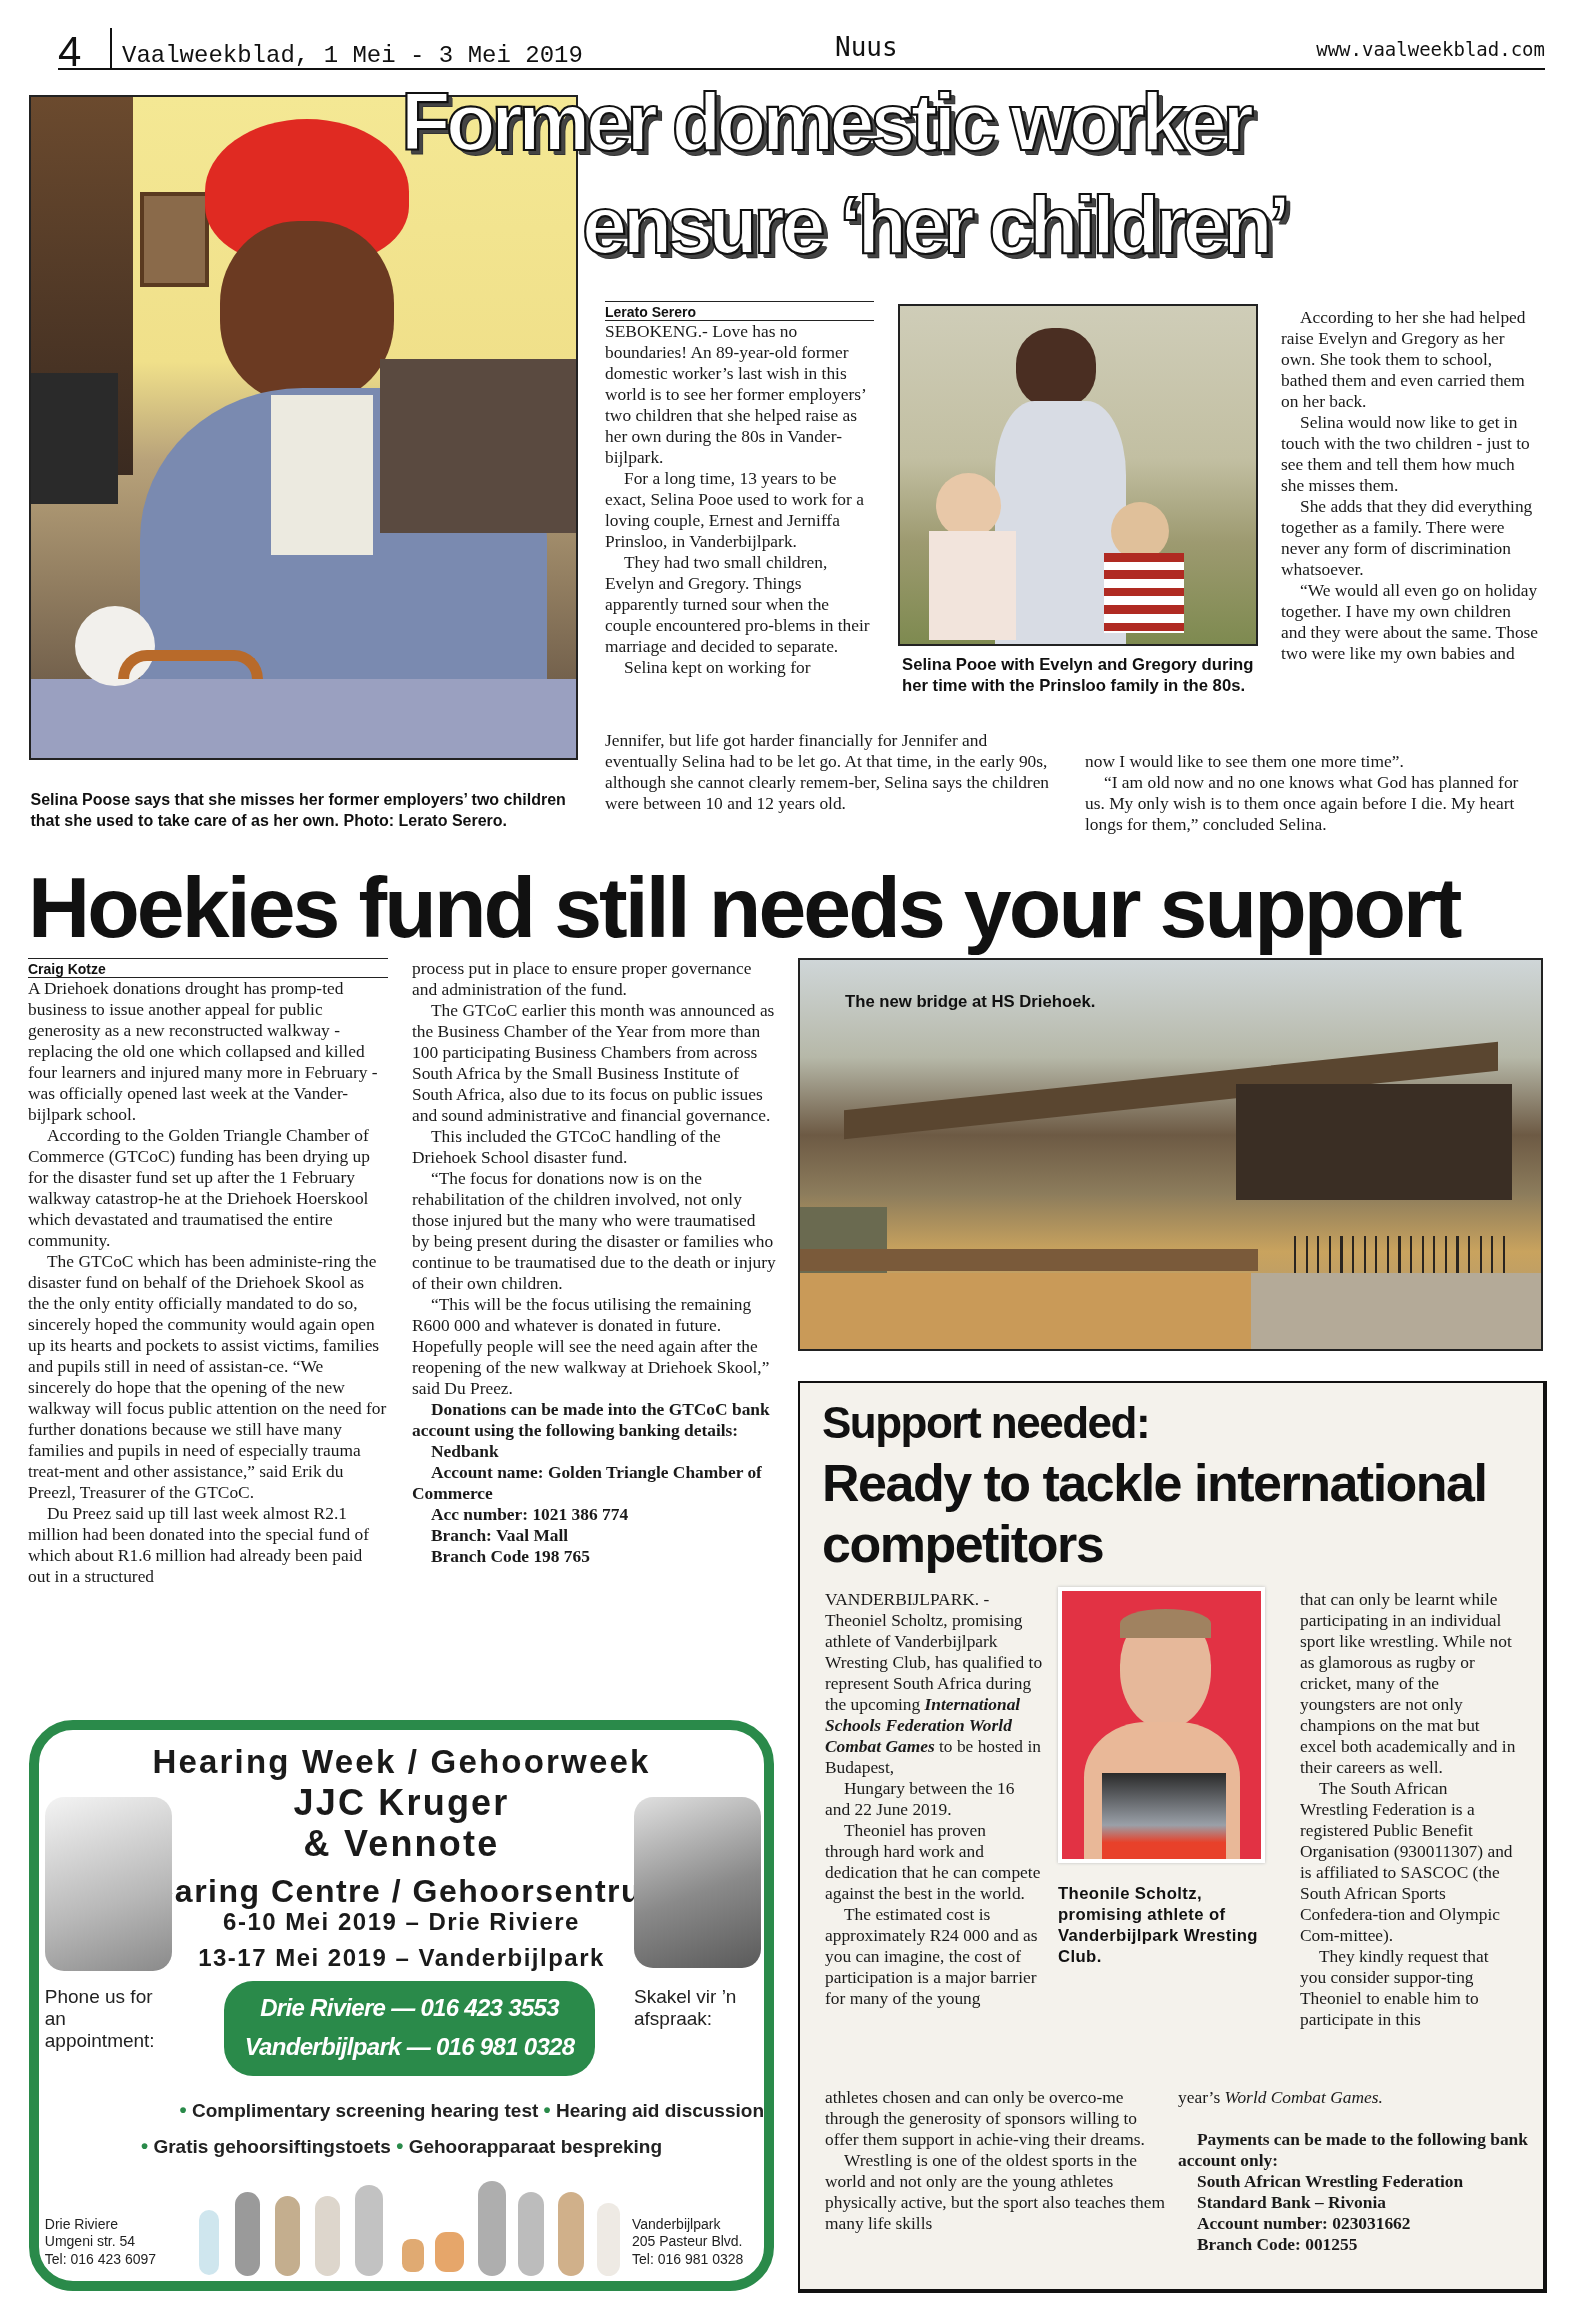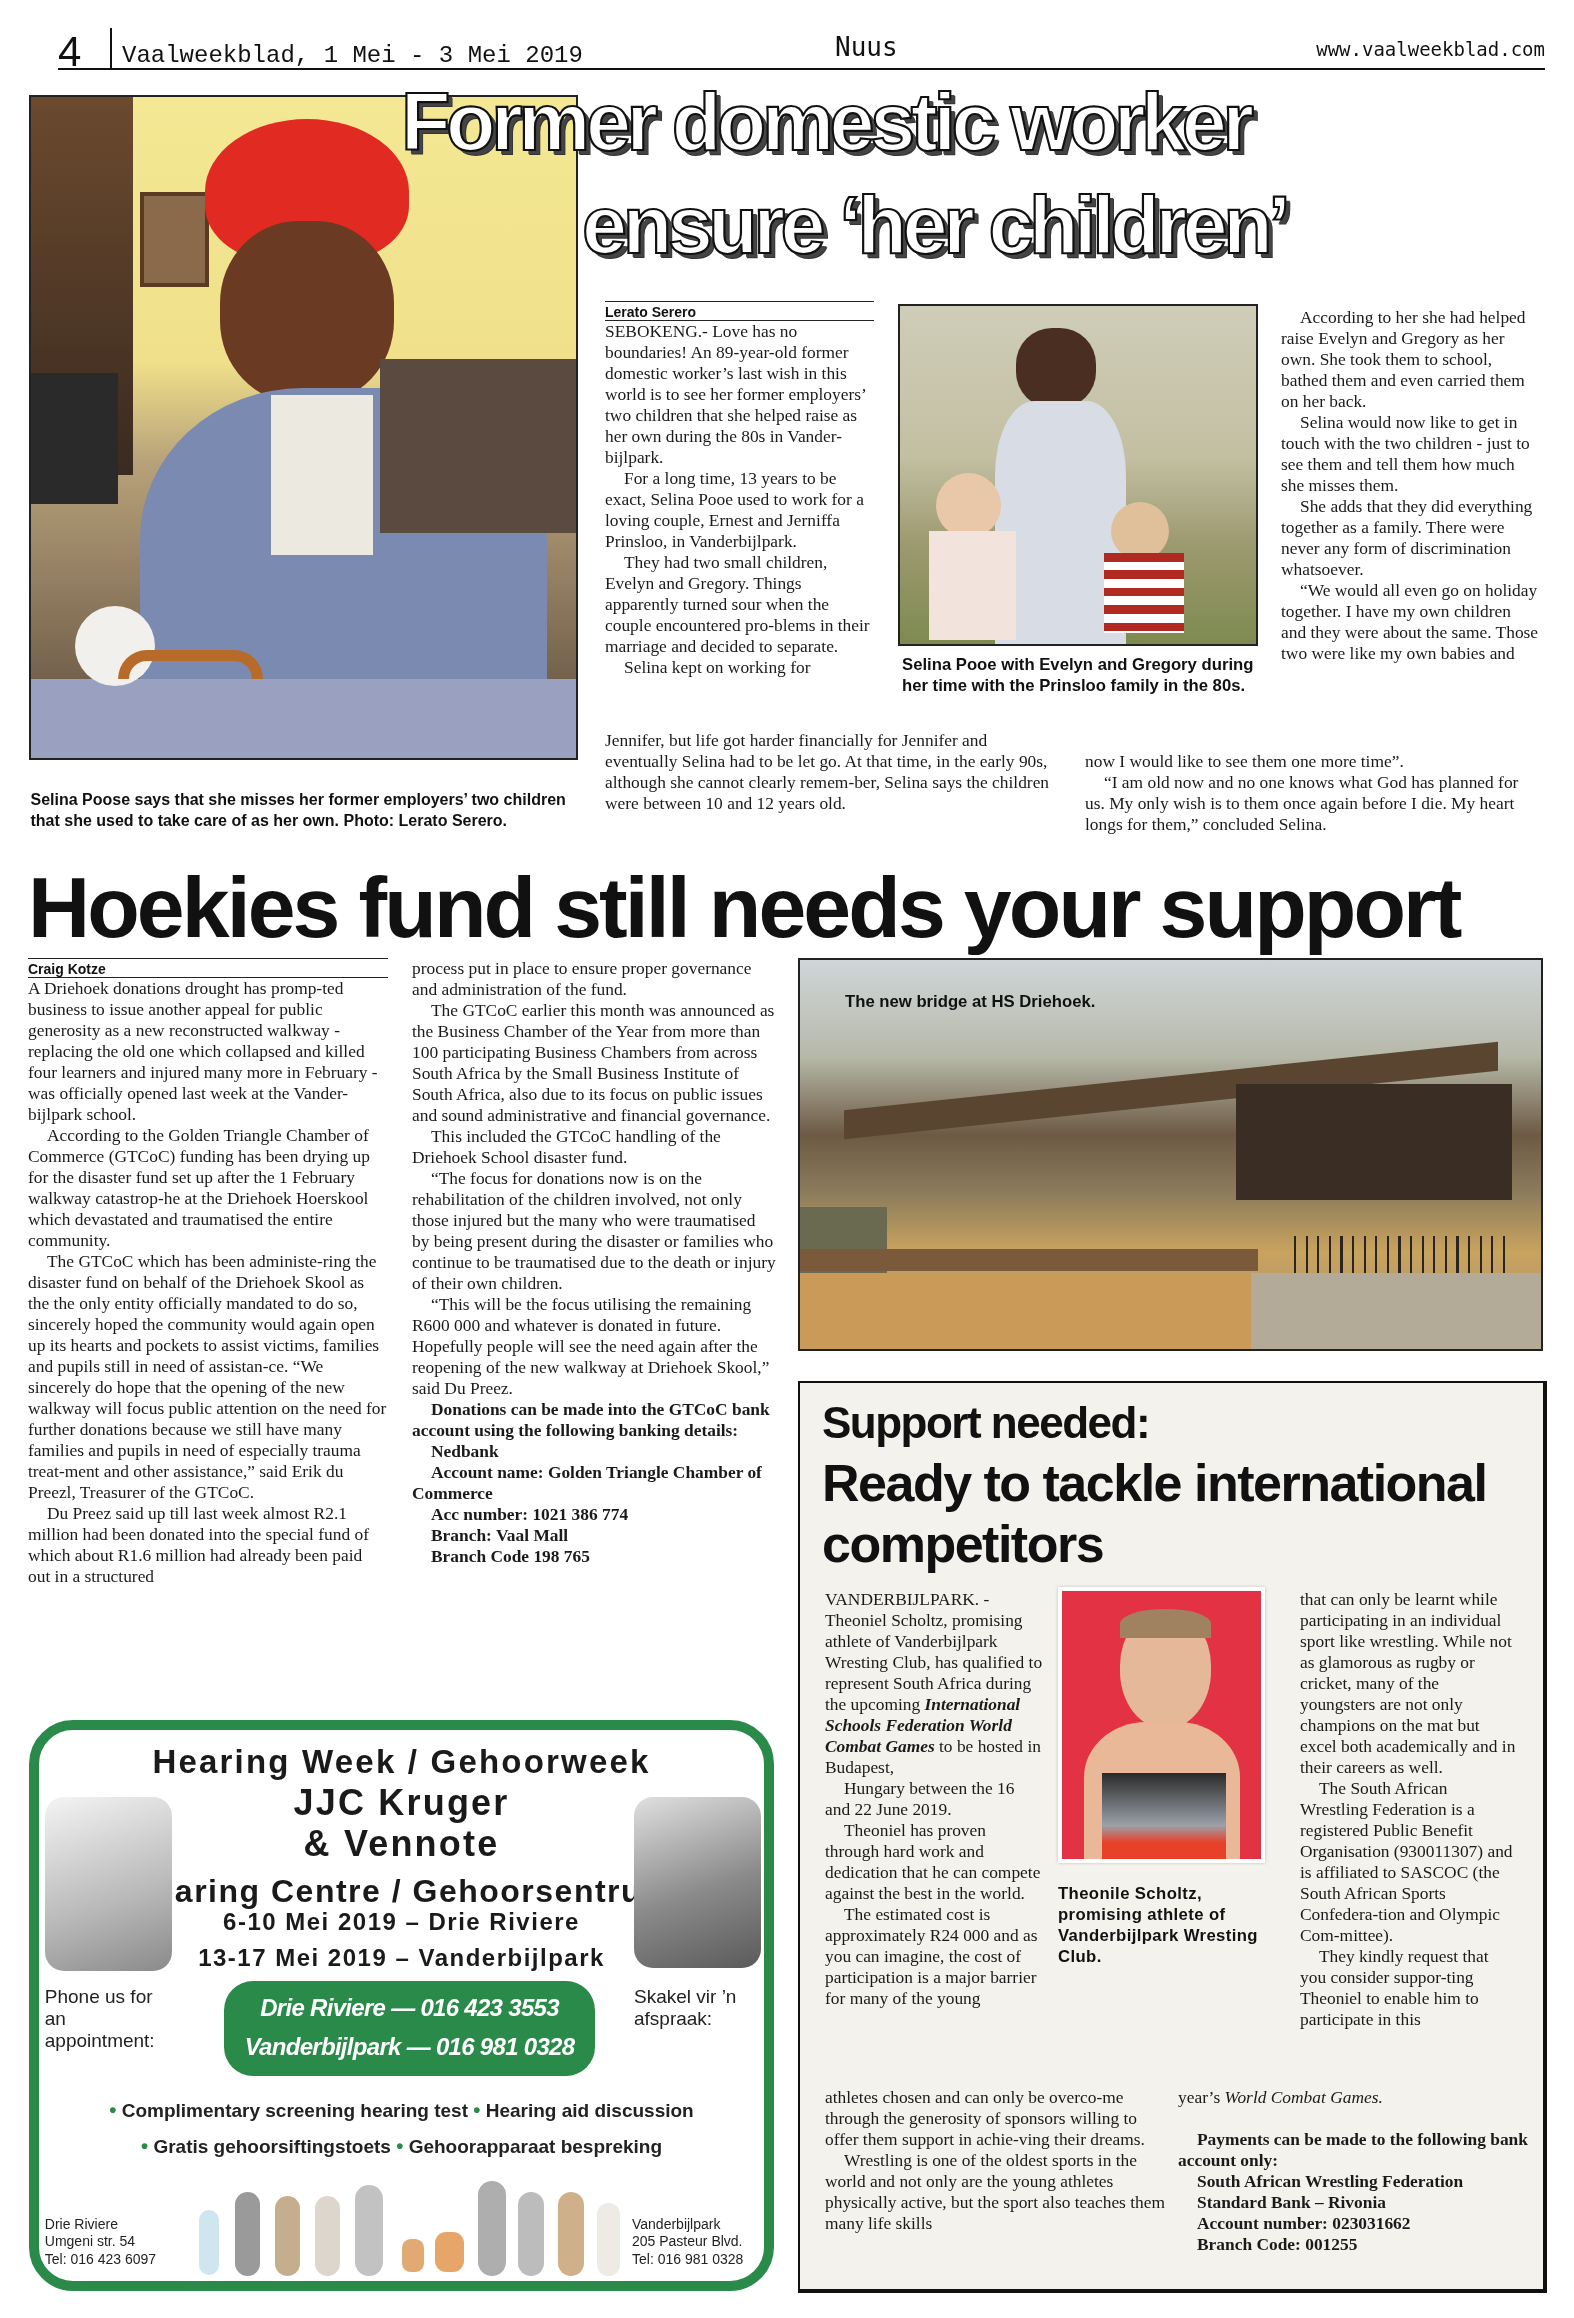--- a/index.html
+++ b/index.html
@@ -200,21 +200,21 @@
   <div class="abs" style="left:5.8px;top:67px;width:127px;height:174px;border-radius:19px;background:linear-gradient(160deg,#f4f4f4,#b8b8b8 60%,#8a8a8a)"></div>
   <div class="abs" style="left:595px;top:67px;width:127px;height:171px;border-radius:19px;background:linear-gradient(160deg,#e0e0e0,#8a8a8a 55%,#5a5a5a)"></div>
 
   <div class="abs ad-s" style="left:5.8px;top:256px;width:116px;font-size:19px;line-height:22px">Phone us for an appointment:</div>
   <div class="green-pill">
     <div>Drie Riviere — 016 423 3553</div>
     <div>Vanderbijlpark — 016 981 0328</div>
   </div>
   <div class="abs ad-s" style="left:595px;top:256px;width:131px;font-size:19px;line-height:22px">Skakel vir ’n afspraak:</div>
 
-  <div class="abs ad-s" style="left:0;top:369px;width:100%;text-align:center;font-weight:bold;font-size:19px">
+  <div class="abs ad-s" style="left:0;top:369px;width:100%;text-align:right;font-weight:bold;font-size:19px">
     <span class="bullet">•</span> <span>Complimentary screening hearing test</span>
     <span class="bullet">•</span> <span>Hearing aid discussion</span>
   </div>
   <div class="abs ad-s" style="left:0;top:405px;width:100%;text-align:center;font-weight:bold;font-size:19px">
     <span class="bullet">•</span> <span>Gratis gehoorsiftingstoets</span>
     <span class="bullet">•</span> <span>Gehoorapparaat bespreking</span>
   </div>
 
   <div class="abs ad-s" style="left:5.8px;top:486px;width:131px;font-size:14px;line-height:17.4px">
     <div>Drie Riviere</div>

